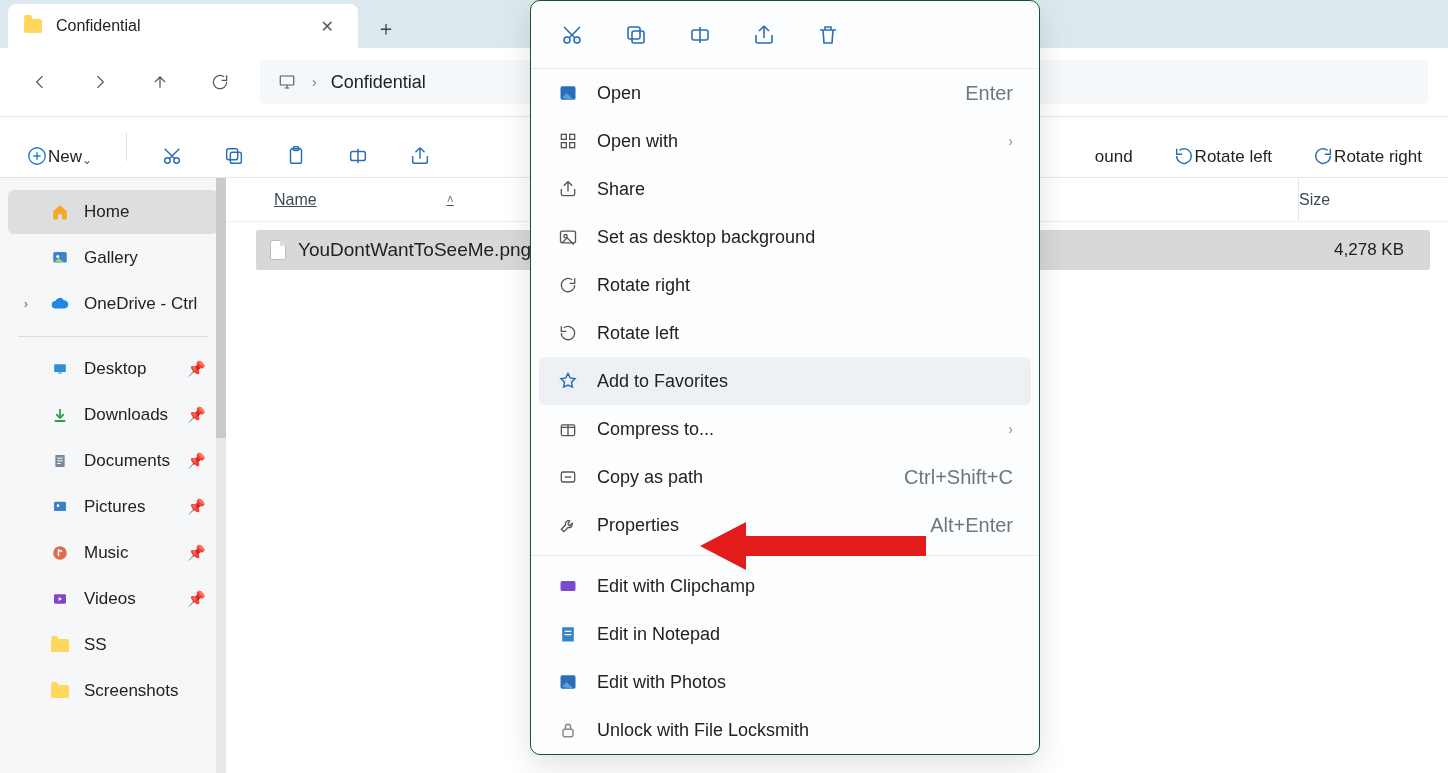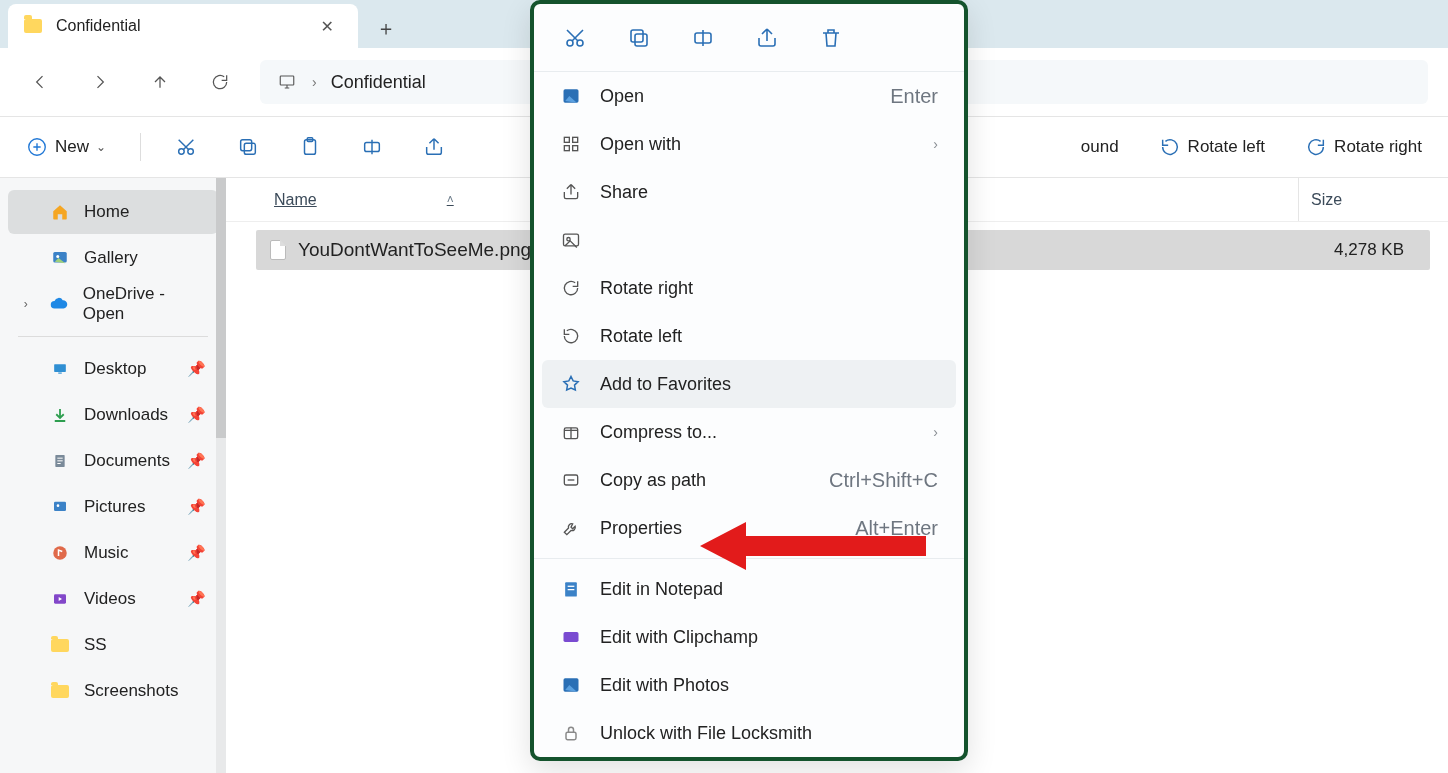--- a/index.html
+++ b/index.html
@@ -17,52 +17,52 @@
 
 .navrow { height: 68px; background: #fff; display: flex; align-items: center; padding: 0 20px; gap: 20px; }
 .navbtn { width: 40px; height: 40px; display: flex; align-items: center; justify-content: center; border-radius: 4px; cursor: pointer; }
 .navbtn svg { width: 20px; height: 20px; stroke: #555; fill: none; stroke-width: 1.5; }
 .addr { flex: 1; height: 44px; background: #f5f8fa; border-radius: 6px; display: flex; align-items: center; padding: 0 16px; gap: 14px; font-size: 18px; color: #222; }
 .addr svg { width: 22px; height: 18px; stroke: #555; fill: none; stroke-width: 1.5; }
 .addr-sep { color: #777; font-size: 14px; }
 
 
 .toolbar { height: 62px; border-top: 1px solid #e5e5e5; border-bottom: 1px solid #e5e5e5; display: flex; align-items: center; padding: 0 20px; gap: 28px; }
-.tbtn { display: flex; align-items: center; gap: 7px; cursor: pointer; height: 40px; padding: 0 6px; border-radius: 4px; }
+.tbtn { display: flex; align-items: flex-end; gap: 0; cursor: pointer; height: 40px; padding: 0 6px; border-radius: 4px; }
 .tbtn svg { width: 22px; height: 22px; }
 .tbtn-label { font-size: 17px; color: #222; }
 .new-btn svg { stroke: #2178d6; fill: none; stroke-width: 1.5; }
 .tsep { width: 1px; height: 28px; background: #ddd; }
 
 
 .main { display: flex; height: calc(773px - 48px - 68px - 62px); }
 .sidebar { width: 226px; background: #f6f7f8; padding: 10px 6px; position: relative; }
 .sbar-scroll { position: absolute; right: 0; top: 0; width: 10px; height: 100%; background: #e8e9ea; }
 .sbar-thumb { width: 10px; background: #c9cacb; height: 260px; position: absolute; top: 0; }
 .sbitem { height: 44px; display: flex; align-items: center; gap: 14px; padding: 0 12px; border-radius: 6px; cursor: pointer; font-size: 17px; color: #222; margin: 2px 2px; }
 .sbitem.selected { background: #dcdedf; }
 .sbitem .sicon { width: 20px; height: 20px; display: inline-flex; align-items: center; justify-content: center; }
 .sbdivider { height: 1px; background: #dcdcdc; margin: 10px 12px; }
 .pin { margin-left: auto; color: #8a8a8a; font-size: 15px; }
 .chev { width: 12px; text-align: center; color: #666; font-size: 12px; margin-right: 4px; }
 
 .content { flex: 1; position: relative; }
 .colhdr { height: 44px; display: flex; align-items: center; border-bottom: 1px solid #eee; font-size: 16px; color: #3b4a59; }
 .col-name { padding-left: 48px; flex: 1; display: flex; align-items: center; gap: 10px; text-decoration: underline; }
-.col-size { width: 150px; padding-left: 12px; border-left: 1px solid #e5e5e5; height: 100%; display: flex; align-items: center; }
+.col-size { width: 150px; padding-left: 0; border-left: 1px solid #e5e5e5; height: 100%; display: flex; align-items: center; }
 .sorticon { font-size: 12px; color: #6a7a88; transform: translateX(120px); }
 
 .filerow { height: 40px; display: flex; align-items: center; background: #d8d8d8; margin: 8px 18px 0 30px; border-radius: 2px; }
 .filerow .ficon2 { width: 16px; height: 20px; background: #fff; border: 1px solid #bbb; border-radius: 2px; margin: 0 12px 0 14px; position: relative; }
 .filerow .ficon2::after { content: ""; position: absolute; right: -1px; top: -1px; border-top: 6px solid #d8d8d8; border-left: 6px solid #ddd; }
 .fname { font-size: 19px; color: #222; }
 .fsize { margin-left: auto; margin-right: 26px; font-size: 17px; color: #222; }
 
 
-.ctxmenu { position: absolute; left: 530px; top: 0; width: 438px; background: #fcfdfe; border: 4px solid #14532d; border-radius: 10px; box-shadow: 0 10px 30px rgba(0,0,0,0.12); overflow: hidden; z-index: 100; }
+.ctxmenu { position: absolute; left: 530px; top: 0; width: 510px; background: #fcfdfe; border: 1px solid #14532d; border-radius: 10px; box-shadow: 0 10px 30px rgba(0,0,0,0.12); overflow: hidden; z-index: 100; }
 .ctx-top { height: 68px; display: flex; align-items: center; justify-content: flex-start; gap: 38px; padding: 0 28px; border-bottom: 1px solid #e8ecef; }
 .ctx-top .ci { width: 26px; height: 26px; display: flex; align-items: center; justify-content: center; cursor: pointer; }
 .ctx-top svg { width: 24px; height: 24px; stroke: #2a6fb5; fill: none; stroke-width: 1.6; }
 .ctx-item { height: 48px; display: flex; align-items: center; padding: 0 18px; gap: 18px; cursor: pointer; font-size: 18px; color: #222; margin: 0 8px; border-radius: 6px; }
 .ctx-item.hover { background: #eef1f3; }
 .ctx-item .mi { width: 22px; height: 22px; display: inline-flex; align-items: center; justify-content: center; }
 .ctx-item .shortcut { margin-left: auto; color: #6e7680; font-size: 20px; }
 .ctx-item .sub { margin-left: auto; color: #8a8f94; font-size: 14px; }
 .ctx-div { height: 1px; background: #e8ecef; margin: 6px 0; }
 
@@ -197,21 +197,21 @@
         </span>
       <span>Gallery</span>
     </div>
     <div class="sbitem">
       <span class="chev">›</span>
       <span class="sicon">
           <svg width="18" height="18" viewBox="0 0 24 24">
             <path fill="#1e88e5" d="M6 18a5 5 0 0 1 0-10 6 6 0 0 1 11-1 5 5 0 0 1 1 11z"></path>
           </svg>
         </span>
-      <span>OneDrive - Open</span>
+      <span>OneDrive - Ctrl</span>
     </div>
     <div class="sbdivider"></div>
     <div class="sbitem">
         <span class="chev"></span>
         <span class="sicon">
           <svg width="18" height="14" viewBox="0 0 24 24">
             <rect x="2" y="4" width="20" height="13" rx="1" fill="#2f8fd3"></rect>
             <rect x="9" y="18" width="6" height="2" fill="#2f8fd3"></rect>
           </svg>
         </span>
@@ -377,20 +377,21 @@
       <span>Share</span>
     </div>
   <div class="ctx-item">
       <span class="mi">
         <svg width="20" height="20" viewBox="0 0 24 24" fill="none" stroke="#555" stroke-width="1.6">
           <rect x="3" y="5" width="18" height="14" rx="2"></rect>
           <circle cx="9" cy="11" r="2"></circle>
           <path d="M5 19l6-6 8 8"></path>
         </svg>
       </span>
+      <span>Set as desktop background</span>
     </div>
   <div class="ctx-item">
       <span class="mi">
         <svg width="20" height="20" viewBox="0 0 24 24" fill="none" stroke="#555" stroke-width="1.6">
           <path d="M20 12a8 8 0 1 1-3-6.2M20 4v6h-6"></path>
         </svg>
       </span>
       <span>Rotate right</span>
     </div>
   <div class="ctx-item">
@@ -432,41 +433,41 @@
   <div class="ctx-item">
       <span class="mi">
         <svg width="20" height="20" viewBox="0 0 24 24" fill="none" stroke="#555" stroke-width="1.6">
           <path d="M14 7a4 4 0 0 0-5 5l-5 5 3 3 5-5a4 4 0 0 0 5-5l-3 3-2-2z"></path>
         </svg>
       </span>
       <span>Properties</span>
       <span class="shortcut">Alt+Enter</span>
     </div>
   <div class="ctx-div"></div>
+  <div class="ctx-item">
+      <span class="mi">
+        <svg width="20" height="20" viewBox="0 0 24 24">
+          <rect x="3" y="6" width="18" height="12" rx="2" fill="#7a4bd1"></rect>
+        </svg>
+      </span>
+      <span>Edit with Clipchamp</span>
+    </div>
   <div class="ctx-item">
       <span class="mi">
         <svg width="20" height="20" viewBox="0 0 24 24">
           <rect x="5" y="4" width="14" height="17" rx="1" fill="#3b82c7"></rect>
           <rect x="8" y="8" width="8" height="1.5" fill="#fff"></rect>
           <rect x="8" y="12" width="8" height="1.5" fill="#fff"></rect>
         </svg>
       </span>
       <span>Edit in Notepad</span>
     </div>
   <div class="ctx-item">
       <span class="mi">
         <svg width="20" height="20" viewBox="0 0 24 24">
-          <rect x="3" y="6" width="18" height="12" rx="2" fill="#7a4bd1"></rect>
-        </svg>
-      </span>
-      <span>Edit with Clipchamp</span>
-    </div>
-  <div class="ctx-item">
-      <span class="mi">
-        <svg width="20" height="20" viewBox="0 0 24 24">
           <rect x="3" y="4" width="18" height="16" rx="2" fill="#2a6fb5"></rect>
           <path d="M5 18l5-6 9 8" fill="#5aa0e0"></path>
         </svg>
       </span>
       <span>Edit with Photos</span>
     </div>
   <div class="ctx-item">
       <span class="mi">
         <svg width="20" height="20" viewBox="0 0 24 24" fill="none" stroke="#8a8a8a" stroke-width="1.8">
           <rect x="6" y="11" width="12" height="9" rx="2"></rect>

